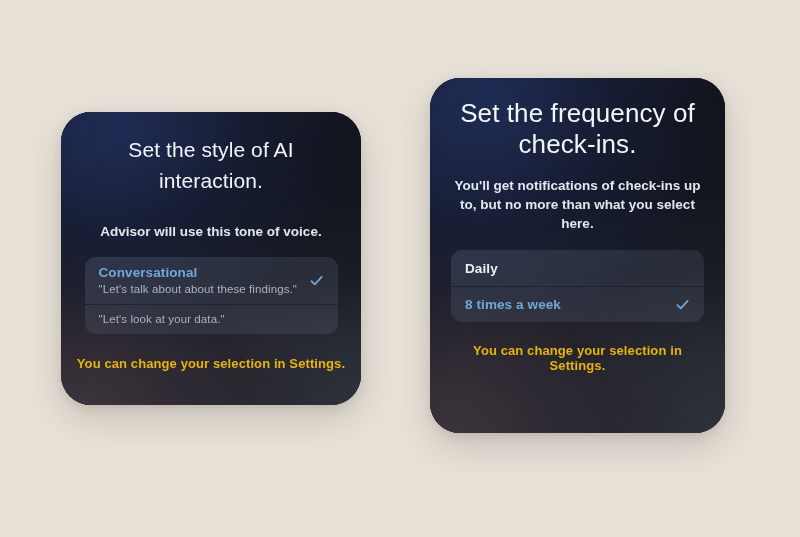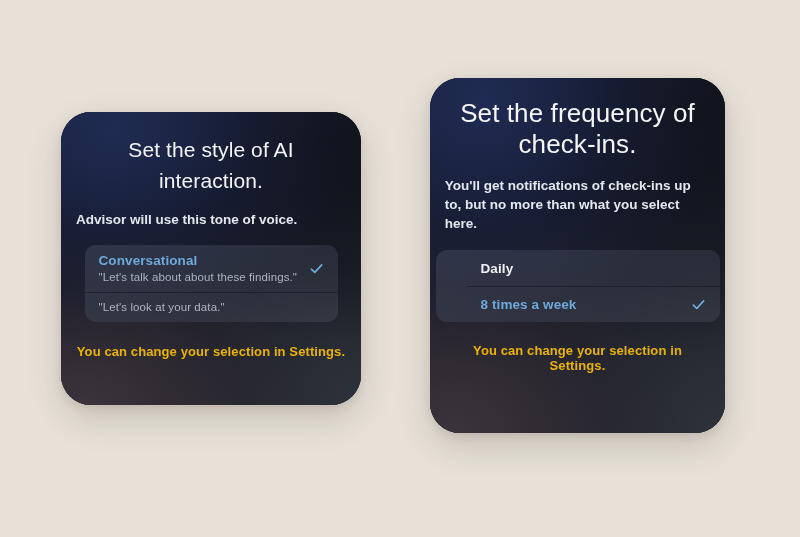--- a/index.html
+++ b/index.html
@@ -77,45 +77,45 @@
     margin-top: 22px;
   }
   #card-frequency .card-title {
     font-size: 26px;
     line-height: 31px;
     margin-top: 20px;
   }
 
   .card-subtitle {
     color: #e3e8ee;
+    text-align: center;
     font-size: 13.5px;
     font-weight: 600;
     line-height: 19px;
     margin: 0;
     width: 90%;
   }
   #card-style .card-subtitle {
-    margin-top: 14px;
+    margin-top: 26px;
   }
   #card-frequency .card-subtitle {
     margin-top: 16px;
   }
 
   
   .option-list {
     margin-top: 16px;
     width: 253px;
     border-radius: 11px;
     overflow: hidden;
     background: linear-gradient(160deg, rgba(96, 108, 128, 0.30) 0%, rgba(86, 96, 116, 0.26) 55%, rgba(110, 118, 132, 0.22) 100%);
   }
   #card-frequency .option-list {
     width: 253px;
     margin-top: 17px;
-    padding-left: 31px;
   }
 
   .option-row {
     padding: 8px 14px 9px 14px;
     position: relative;
     display: flex;
     align-items: center;
     justify-content: space-between;
   }
   .option-row + .option-row {

